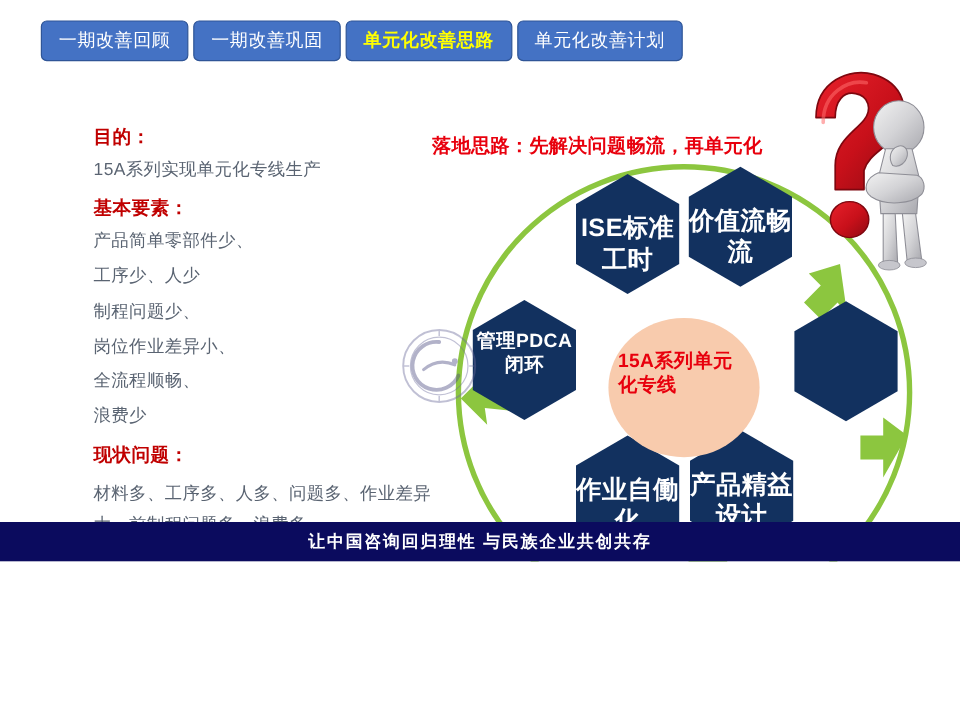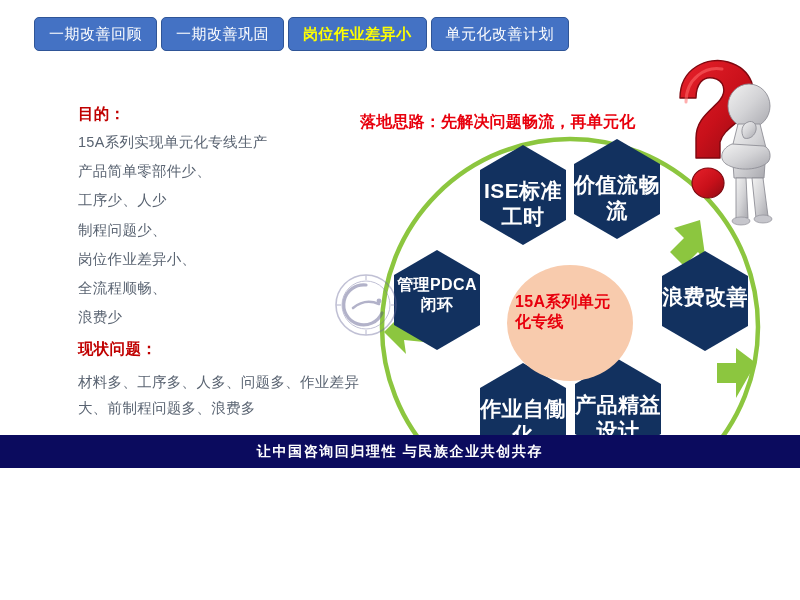--- a/index.html
+++ b/index.html
@@ -190,31 +190,32 @@
 <div id="slide">
 
   <div class="tabbar">
     <div class="tab">
       <span>一期改善回顾</span>
     </div>
     <div class="tab">
       <span>一期改善巩固</span>
     </div>
     <div class="tab active">
-      <span>岗位作业差异小</span>
+      <span>单元化改善思路</span>
     </div>
     <div class="tab">
       <span>单元化改善计划</span>
     </div>
   </div>
 
 
   <div class="left-col">
     <div class="lc-head">目的：</div>
     <div class="lc-line">15A系列实现单元化专线生产</div>
+    <div class="lc-head gap">基本要素：</div>
     <div class="lc-line">产品简单零部件少、</div>
     <div class="lc-line">工序少、人少</div>
     <div class="lc-line">制程问题少、</div>
     <div class="lc-line">岗位作业差异小、</div>
     <div class="lc-line">全流程顺畅、</div>
     <div class="lc-line">浪费少</div>
     <div class="lc-head gap">现状问题：</div>
     <div class="lc-para">材料多、工序多、人多、问题多、作业差异大、前制程问题多、浪费多</div>
   </div>
 
@@ -264,21 +265,20 @@
         <polygon points="110,268 153,243 196,268 196,318 153,343 110,318"></polygon>
 
         <polygon points="205,264 248,239 291,264 291,314 248,339 205,314"></polygon>
       </g>
 
       <ellipse cx="200" cy="203" rx="63" ry="58" fill="#F8CBAD"></ellipse>
     </svg>
 
     <div class="hexlabel" style="left:105px; top:58px;">ISE标准工时</div>
     <div class="hexlabel" style="left:199px; top:52px;">价值流畅流</div>
-    <div class="hexlabel" style="left:287px; top:164px;">浪费改善</div>
     <div class="hexlabel" style="left:200px; top:272px;">产品精益设计</div>
     <div class="hexlabel" style="left:105px; top:276px;">作业自働化</div>
     <div class="hexlabel" style="left:19px; top:155px; font-size:16px;">管理PDCA闭环</div>
 
     <div class="centerlabel" style="left:145px; top:172px;">15A系列单元化专线</div>
   </div>
 
   <div class="qfigure">
     <svg viewBox="0 0 140 175" width="140" height="175" aria-hidden="true">
       <defs>

